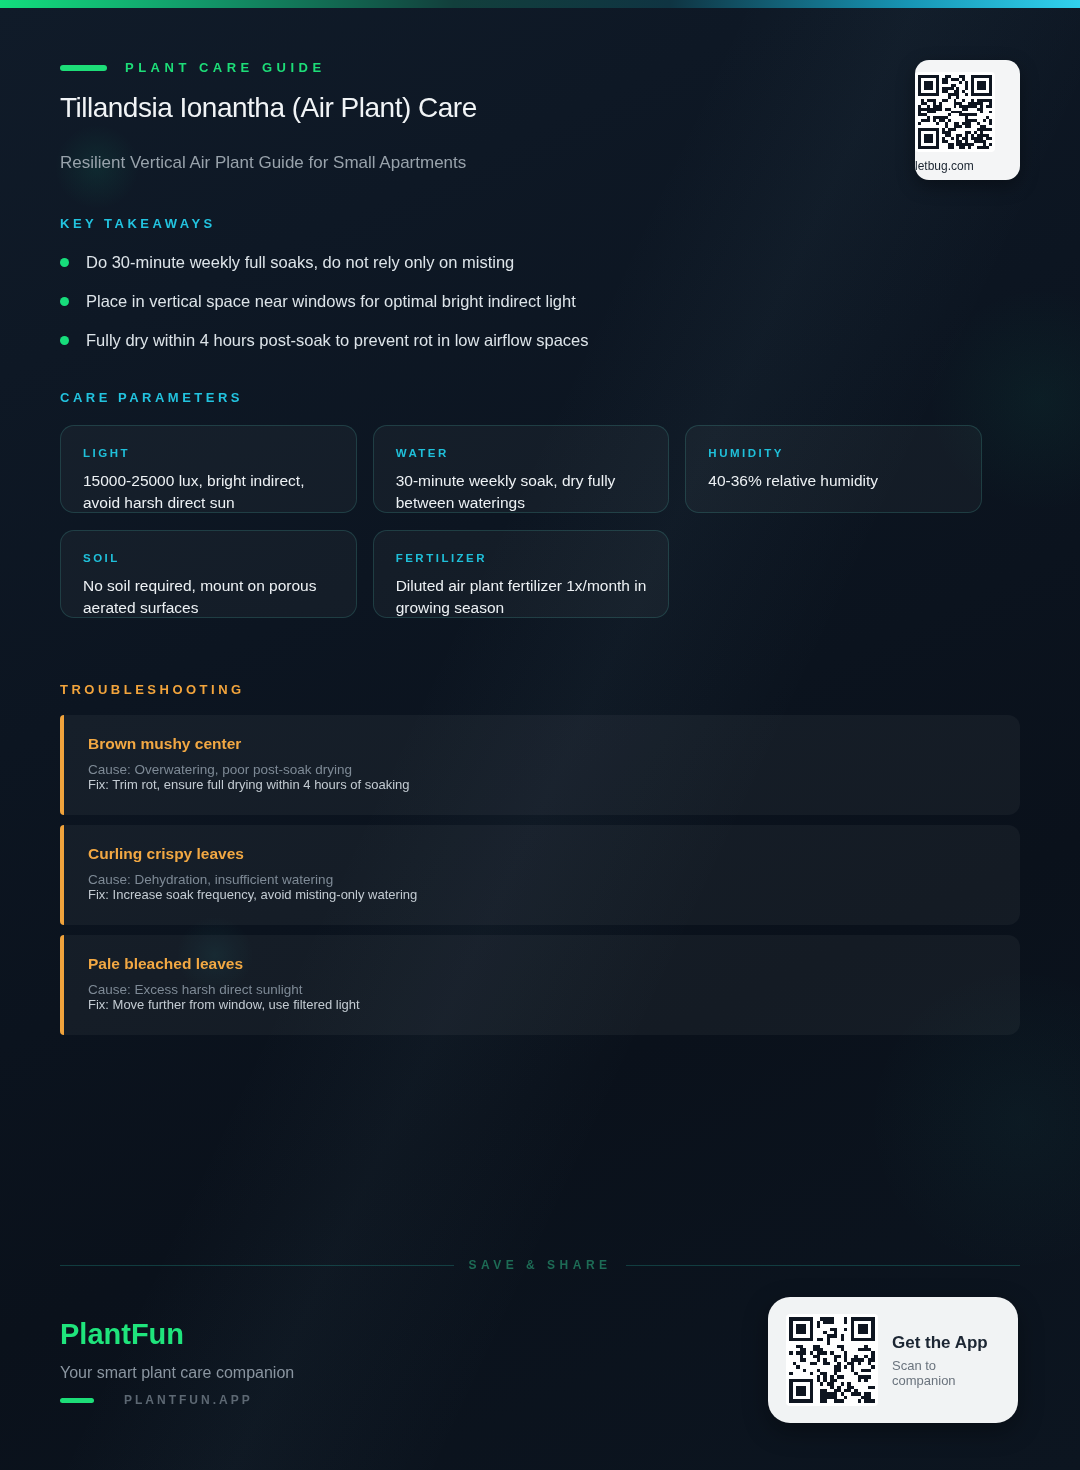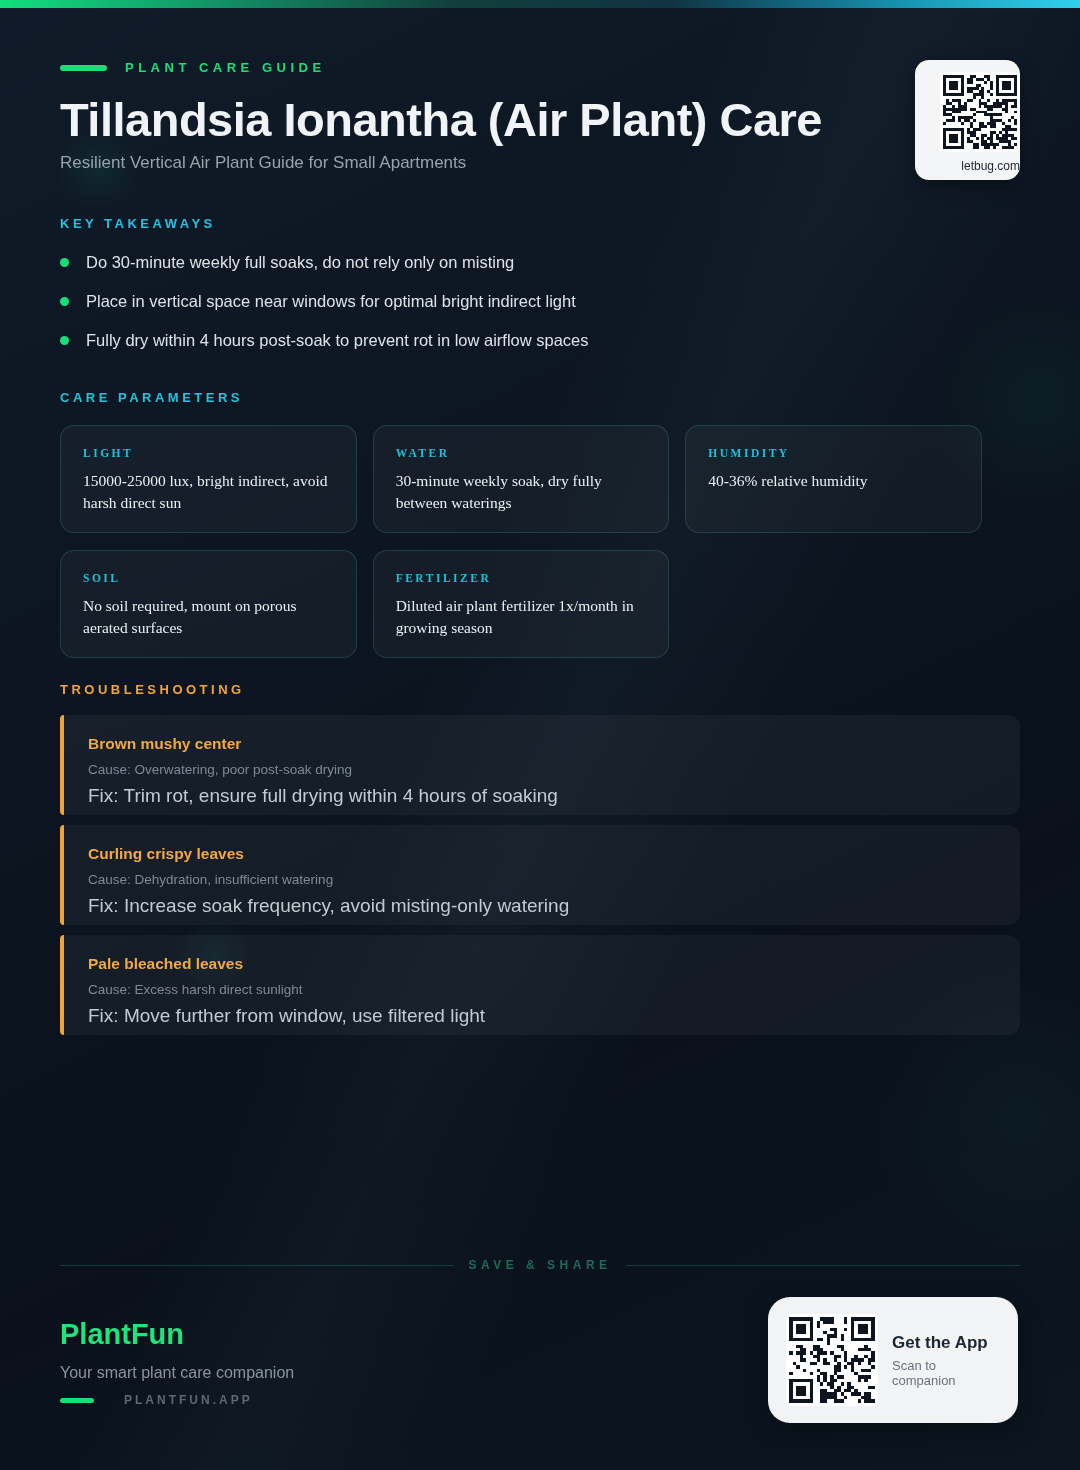--- a/index.html
+++ b/index.html
@@ -33,31 +33,31 @@
     display: flex; align-items: center; gap: 18px;
   }
   .dash {
     width: 47px; height: 6px; border-radius: 3px; background: #1ddd78;
   }
   .eyebrow {
     color: #1ddd78; font-size: 13px; font-weight: bold; letter-spacing: 4.5px;
   }
   .title {
     position: absolute; left: 60px; top: 92px; width: 840px;
-    color: #f1f4f6; font-size: 47px; font-weight: bold; letter-spacing: -0.5px;
+    color: #f1f4f6; font-size: 28px; font-weight: normal; letter-spacing: -0.5px;
   }
   .subtitle {
     position: absolute; left: 60px; top: 153px;
     color: #98a2ab; font-size: 17px;
   }
 
   .qr-card-top {
     position: absolute; right: 60px; top: 60px;
     width: 105px; height: 120px; background: #f4f5f6; border-radius: 14px;
-    display: flex; flex-direction: column; align-items: flex-end; padding-top: 12px;
+    display: flex; flex-direction: column; align-items: flex-start; padding-top: 12px;
     box-shadow: 0 6px 18px rgba(0,0,0,0.35);
   }
   .qr-box-small { width: 80px; height: 80px; background: #ffffff; border-radius: 4px; }
   .qr-caption { margin-top: 7px; font-size: 12px; color: #1a2430; }
 
   
   .section-heading {
     position: absolute; left: 60px;
     font-size: 13px; font-weight: bold; letter-spacing: 3.5px;
   }
@@ -76,45 +76,44 @@
   }
   .takeaway-text { color: #dde4e9; font-size: 16.5px; }
 
   
   .cards-grid {
     position: absolute; left: 60px; top: 425px; width: 922px;
     display: grid; grid-template-columns: repeat(3, 1fr);
     column-gap: 16px; row-gap: 17px;
   }
   .care-card {
-    height: 108px; border-radius: 14px;
+    height: 88px; border-radius: 14px;
     background: rgba(255,255,255,0.035);
     border: 1px solid rgba(94,234,212,0.16);
     padding: 21px 6px 0 22px;
-    font-family: Liberation Serif, serif;
   }
   .care-label {
     color: #1fc0da; font-size: 11.5px; font-weight: bold; letter-spacing: 2.5px;
   }
   .care-text {
     margin-top: 11px; color: #edf1f4; font-size: 15.5px; line-height: 21.5px; max-width: 252px;
   }
 
   
   .issues { position: absolute; left: 60px; top: 715px; width: 960px; }
   .issue-card {
     position: relative; height: 100px; margin-bottom: 10px;
     background: rgba(255,255,255,0.045);
     border-left: 4px solid #f0a33c;
     border-radius: 4px 12px 12px 4px;
     padding: 20px 24px 0 24px;
   }
   .issue-title { color: #f2a843; font-size: 15.5px; font-weight: bold; }
   .issue-cause { margin-top: 9px; color: #7e8a96; font-size: 13.5px; }
-  .issue-fix   { margin-top: 8px; color: #c3cbd2; font-size: 19px; }
+  .issue-fix   { margin-top: 0; color: #c3cbd2; font-size: 13px; }
 
   
   .divider {
     position: absolute; left: 60px; right: 60px; top: 1258px;
     display: flex; align-items: center; gap: 14px;
   }
   .divider .line { flex: 1; height: 1px; background: rgba(45,212,191,0.22); }
   .divider .divider-text {
     color: #1d6b55; font-size: 12px; font-weight: bold; letter-spacing: 4.5px;
   }

